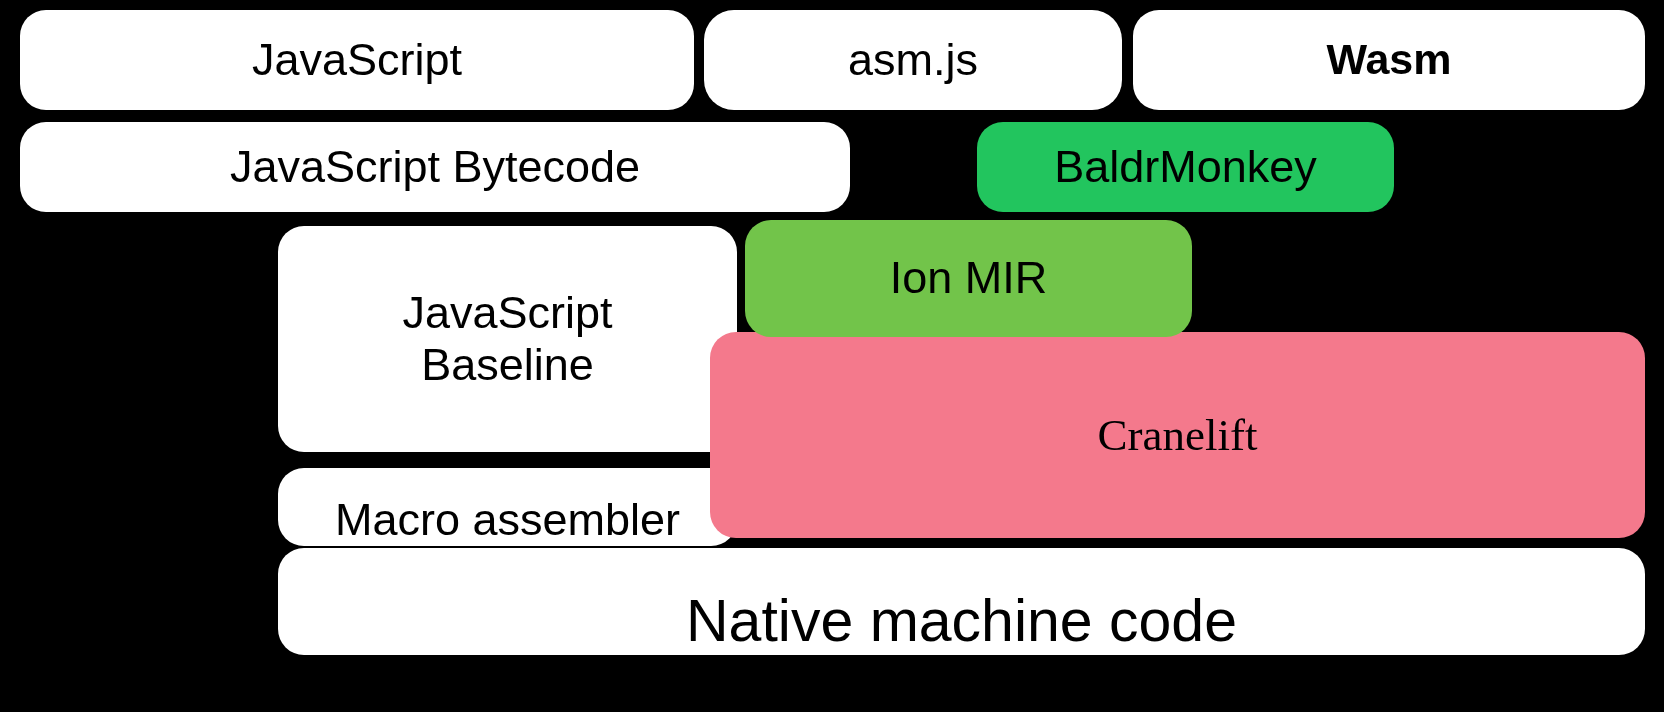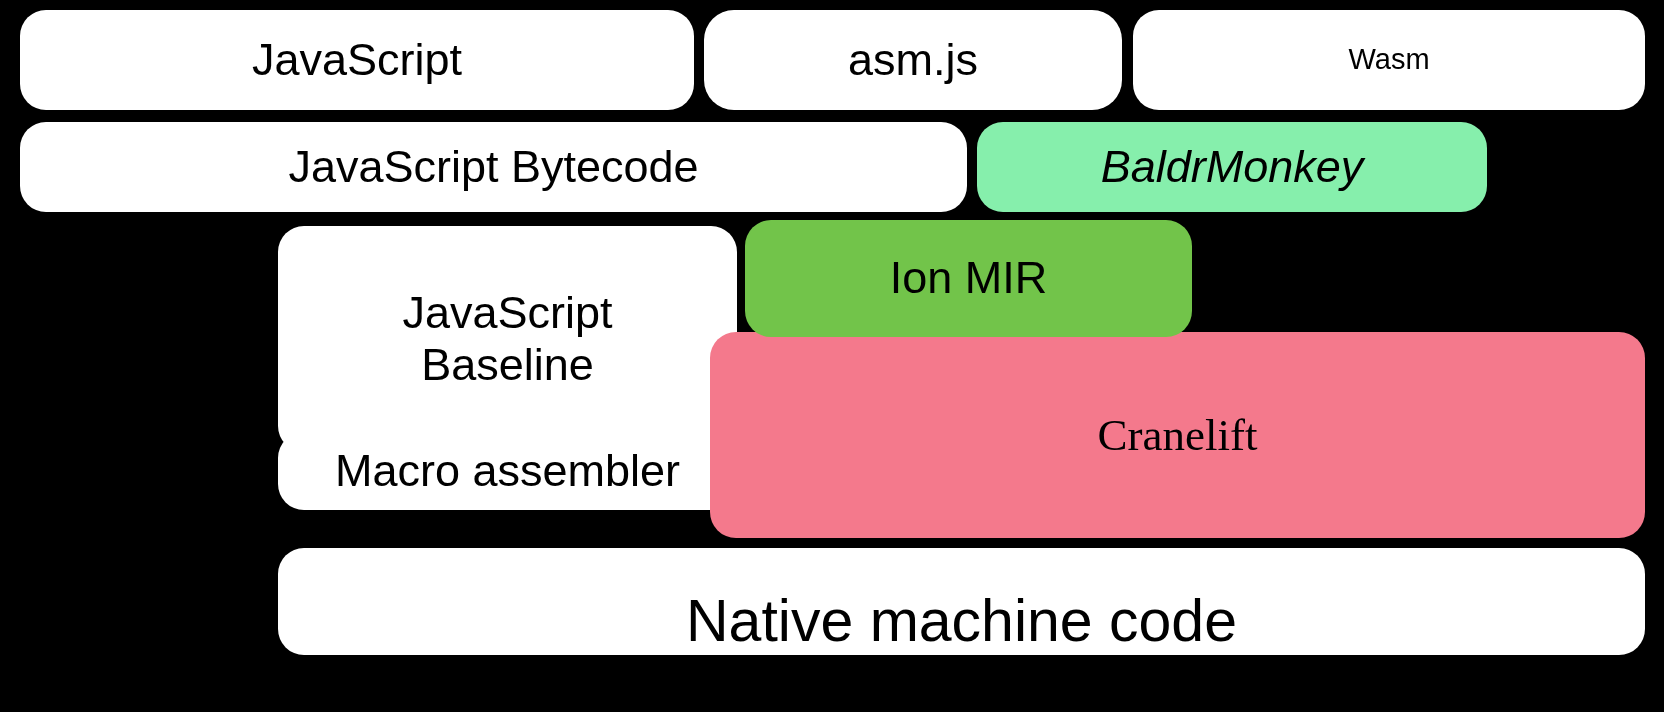--- a/index.html
+++ b/index.html
@@ -27,28 +27,28 @@
     white-space: pre-line;
     user-select: none;
   }
   .node-label {
     display: block;
     padding: 0 6px;
   }
   
   .n-javascript   { left: 20px;   top: 10px;  width: 674px; height: 100px; border-radius: 26px; background: #ffffff; font-size: 45px; }
   .n-asmjs        { left: 704px;  top: 10px;  width: 418px; height: 100px; border-radius: 30px; background: #ffffff; font-size: 45px; }
-  .n-wasm         { left: 1133px; top: 10px;  width: 512px; height: 100px; border-radius: 26px; background: #ffffff; font-size: 29px; }
+  .n-wasm         { left: 1133px; top: 10px;  width: 512px; height: 100px; border-radius: 26px; background: #ffffff; font-size: 43px; font-weight: bold; }
   
-  .n-jsbytecode   { left: 20px;   top: 122px; width: 947px; height: 90px;  border-radius: 26px; background: #ffffff; font-size: 45px; }
-  .n-baldrmonkey  { left: 977px;  top: 122px; width: 510px; height: 90px;  border-radius: 26px; background: #86efac; font-size: 45px; font-style: italic; }
+  .n-jsbytecode   { left: 20px;   top: 122px; width: 830px; height: 90px;  border-radius: 26px; background: #ffffff; font-size: 45px; }
+  .n-baldrmonkey  { left: 977px;  top: 122px; width: 417px; height: 90px;  border-radius: 26px; background: #22c55e; font-size: 45px; }
   
   .n-interpreter  { left: 20px;   top: 232px; width: 265px; height: 308px; border-radius: 26px; background: #eaeaea; font-size: 45px; }
   .n-jsbaseline   { left: 278px;  top: 226px; width: 459px; height: 226px; border-radius: 26px; background: #ffffff; font-size: 45px; }
-  .n-macroasm     { left: 278px;  top: 432px; width: 459px; height: 78px;  border-radius: 26px; background: #ffffff; font-size: 45px; }
+  .n-macroasm     { left: 278px;  top: 468px; width: 459px; height: 78px;  border-radius: 26px; background: #ffffff; font-size: 45px; align-items: flex-end; }
   .n-ionmir       { left: 745px;  top: 220px; width: 447px; height: 117px; border-radius: 26px; background: #72c44a; font-size: 45px; }
   .n-cranelift    { left: 710px;  top: 332px; width: 935px; height: 206px; border-radius: 26px; background: #f4798c; font-size: 45px; font-family: Liberation Serif, serif; }
   
   .n-nativecode   { left: 278px;  top: 548px; width: 1367px; height: 107px; border-radius: 26px; background: #ffffff; font-size: 59px; align-items: flex-end; }
 </style>
 </head>
 <body>
 
 <div id="stack-diagram">
 

